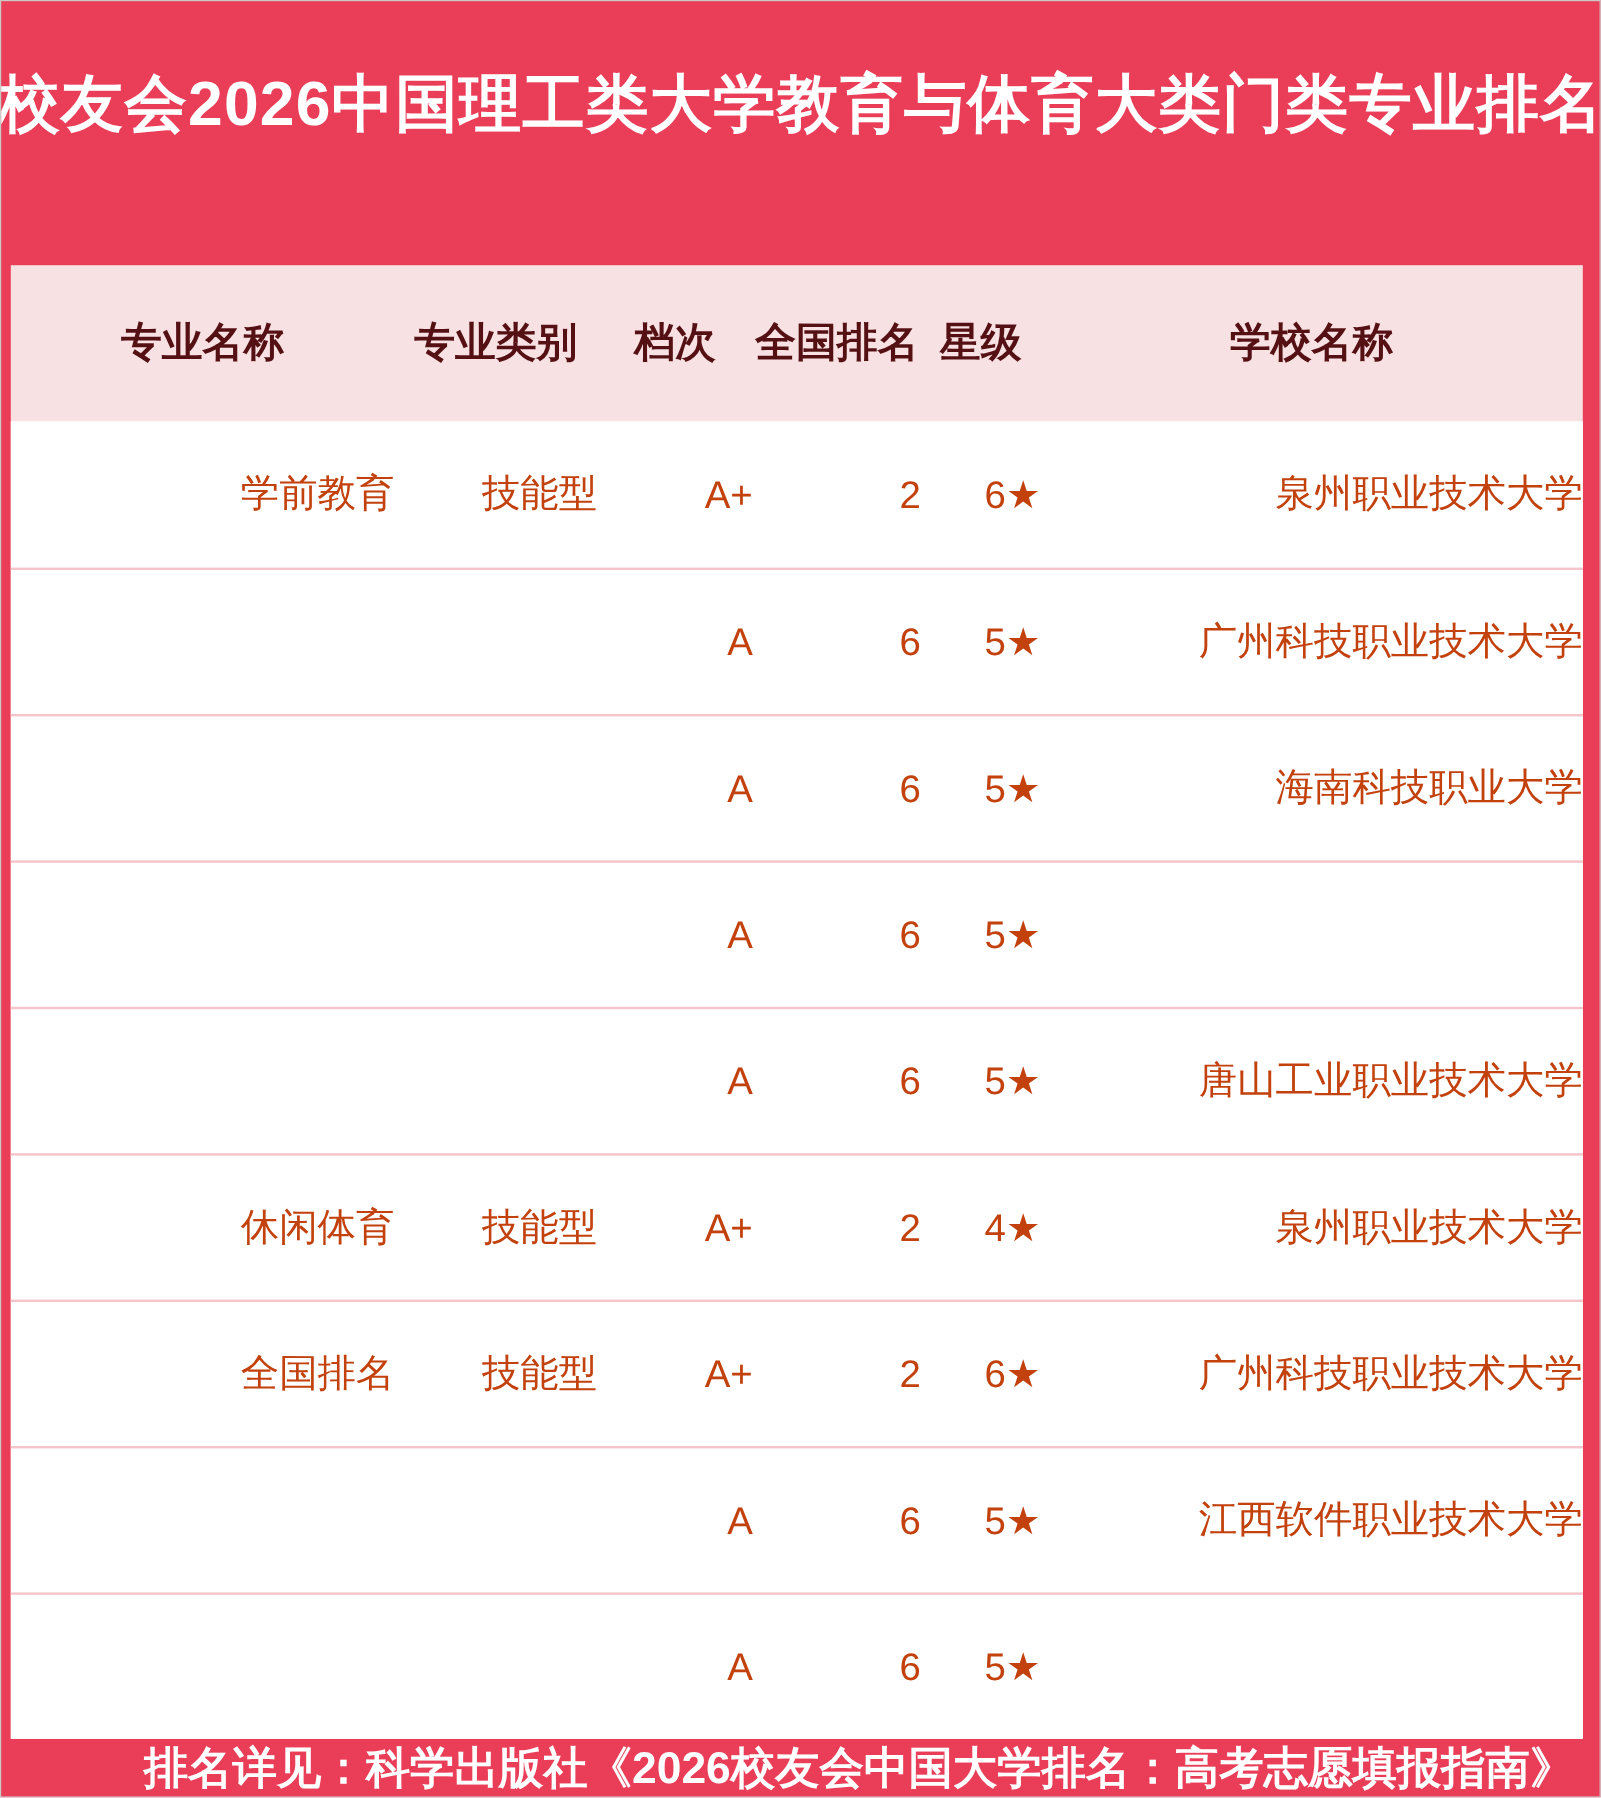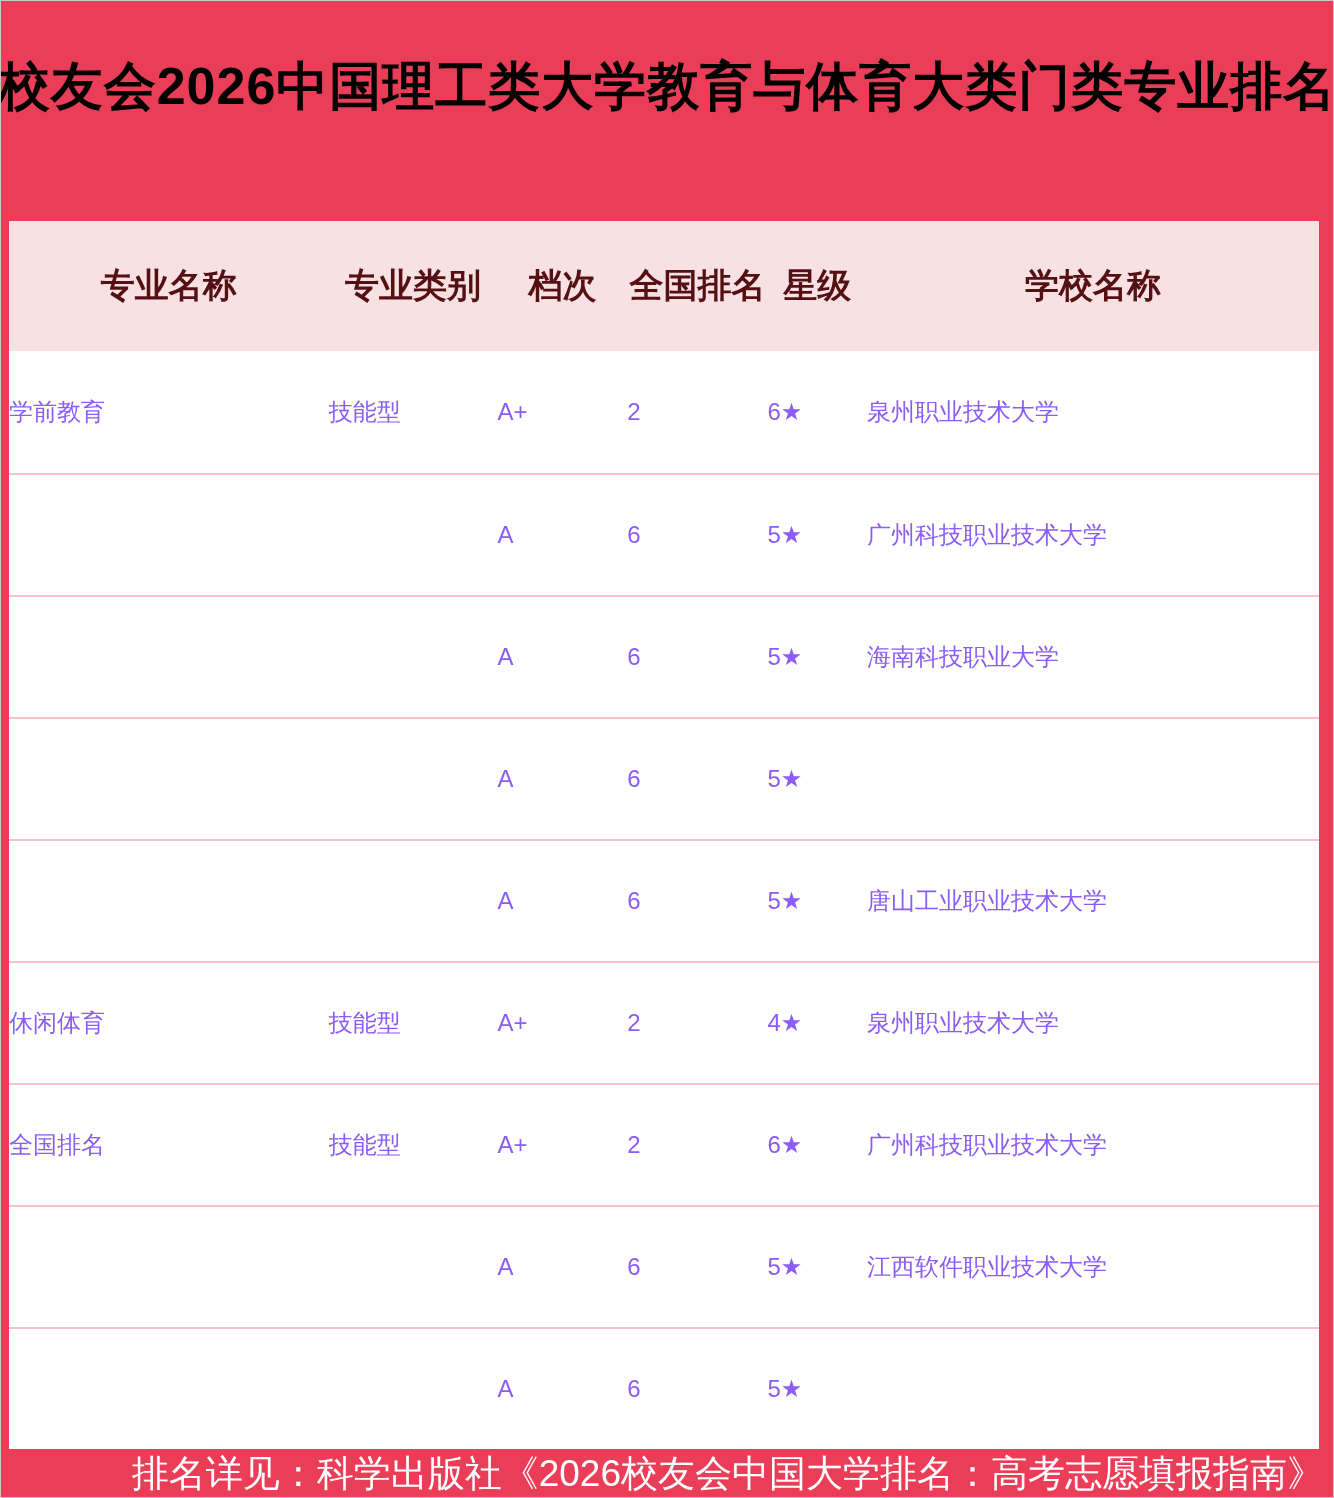--- a/index.html
+++ b/index.html
@@ -16,21 +16,21 @@
     display: flex;
     flex-direction: column;
     overflow: hidden;
   }
   .title-bar {
     height: 172px;
     flex: 0 0 172px;
     display: flex;
     align-items: center;
     justify-content: center;
-    color: #000000;
+    color: #ffffff;
     font-size: 52px;
     font-weight: bold;
     letter-spacing: 1px;
     white-space: nowrap;
   }
   .content {
     margin-left: 8px;
     margin-right: 14px;
     flex: 0 0 auto;
     margin-top: 48px;
@@ -48,38 +48,39 @@
   }
   .tbody {
     background: #ffffff;
   }
   .trow {
     height: 122px;
     box-sizing: border-box;
     display: grid;
     grid-template-columns: 24.4% 12.9% 9.9% 10.7% 7.6% 1fr;
     align-items: center;
-    font-size: 24px;
-    color: #8b5cf6;
-    text-align: left;
+    font-size: 32px;
+    color: #c2410c;
+    text-align: right;
     background: #ffffff;
   }
   .trow + .trow {
     border-top: 2px solid #f5c3ca;
   }
   .cell { white-space: nowrap; }
   .footer {
     flex: 1;
     display: flex;
     align-items: center;
     justify-content: flex-end;
-    padding-right: 9px;
+    padding-right: 21px;
     color: #ffffff;
     font-size: 37px;
     white-space: nowrap;
+    font-weight: bold;
   }
 </style>
 </head>
 <body>
 
 <div class="page">
   <div class="title-bar">校友会2026中国理工类大学教育与体育大类门类专业排名</div>
 
   <div class="content">
     <div class="thead">

